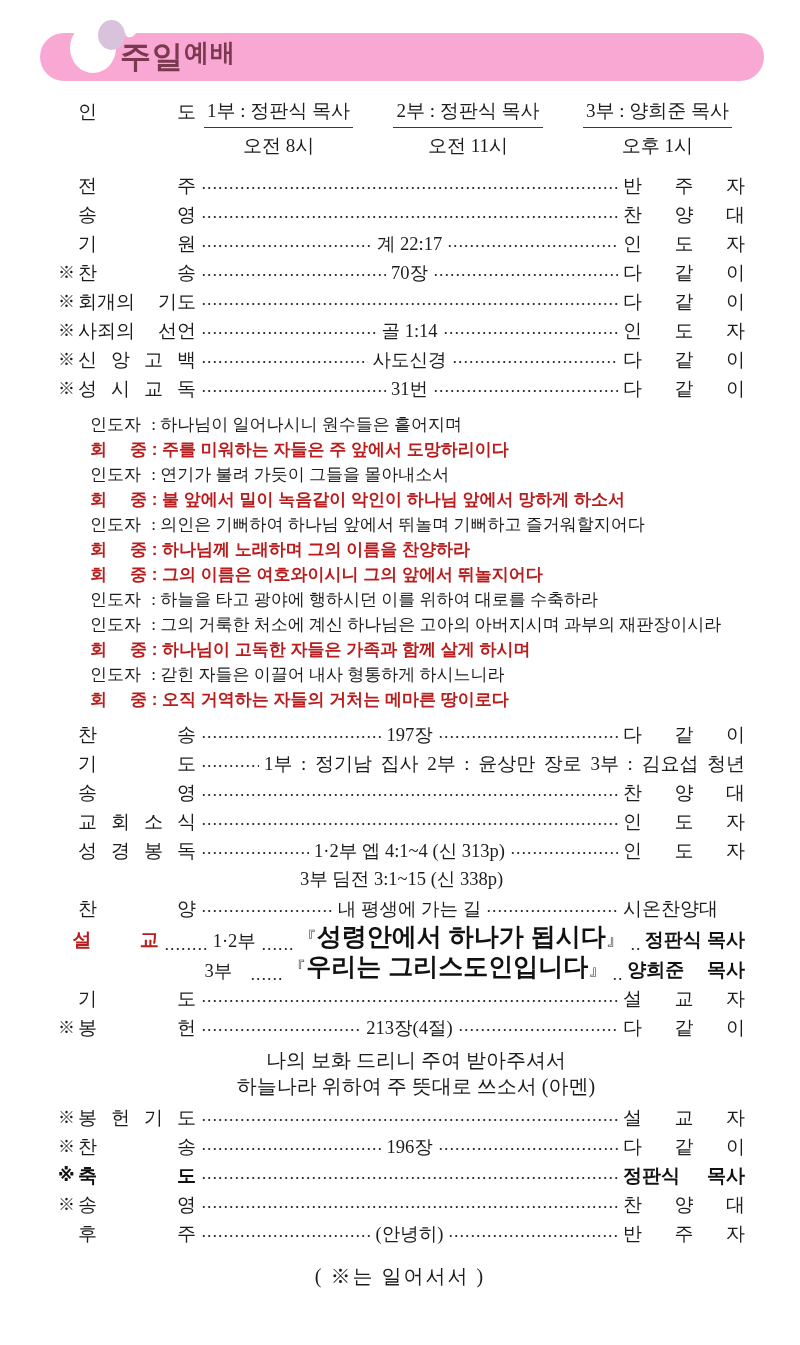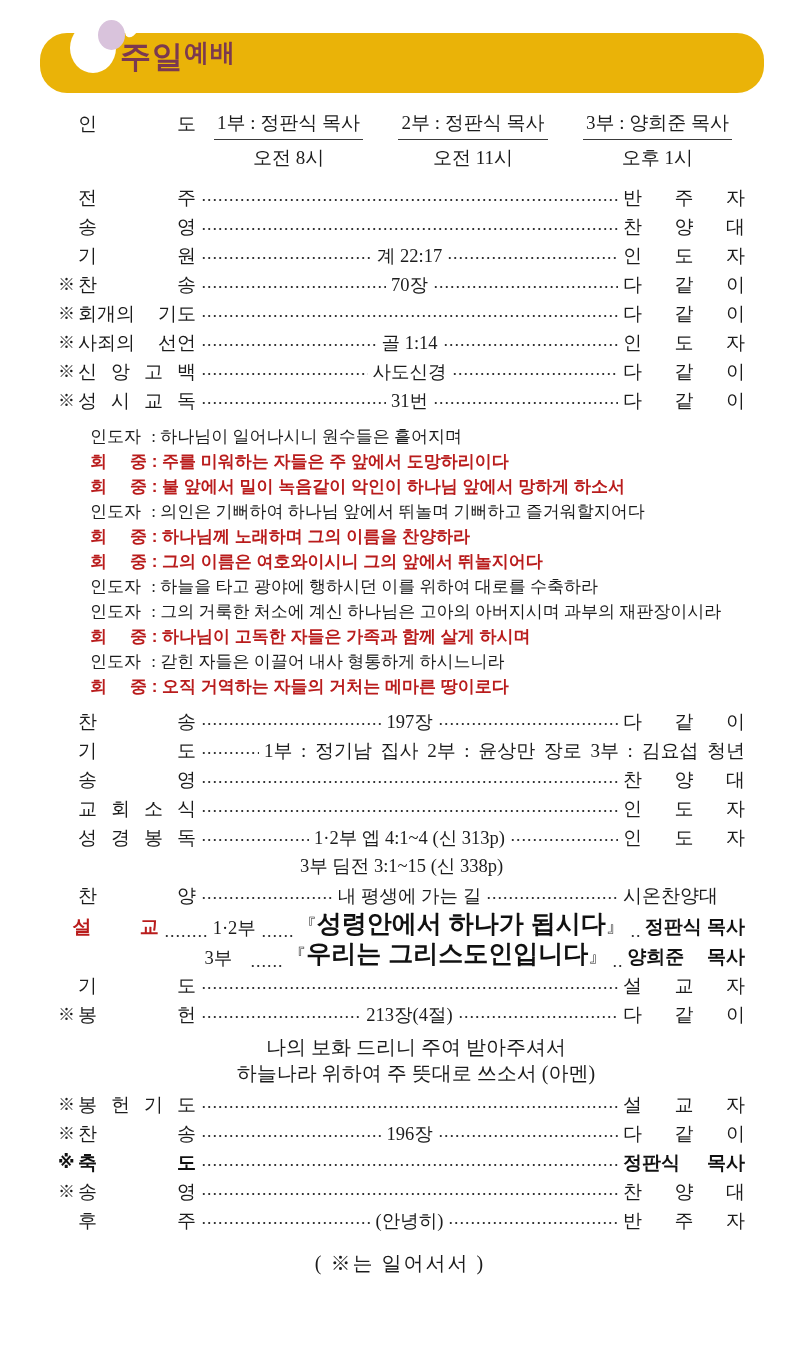--- a/index.html
+++ b/index.html
@@ -1,40 +1,40 @@
 <!DOCTYPE html>
 <html lang="ko"><head>
 <meta charset="utf-8">
 <style>
   html,body{margin:0;padding:0;}
   body{
     width:800px;height:1345px;overflow:hidden;background:#ffffff;
     font-family:"Liberation Serif","DejaVu Serif",serif;color:#1c1c1c;
   }
   
-  .banner{position:relative;margin:33px 36px 0 40px;height:60px;
-    background:#eab308;border-radius:27px;}
+  .banner{position:relative;margin:33px 36px 0 40px;height:48px;
+    background:#f9a8d4;border-radius:27px;}
   .deco-big{position:absolute;left:30px;top:-10px;width:46px;height:50px;
     background:#ffffff;border-radius:50%;}
   .deco-mid{position:absolute;left:58px;top:-13px;width:27px;height:30px;
     background:#d9c3dc;border-radius:50%;}
   .deco-small{position:absolute;left:86px;top:-18px;width:13px;height:23px;
     background:#ffffff;border-radius:50%;transform:rotate(24deg);}
   .banner-title{position:absolute;left:80px;top:3px;
     font-family:"Liberation Sans","DejaVu Sans",sans-serif;font-weight:bold;
     color:#7b3950;letter-spacing:1px;white-space:nowrap;}
   .t-main{font-size:31px;}
   .t-sub{font-size:25px;vertical-align:6px;}
   
   .lead-row{display:flex;margin:17px 50px 0 58px;}
   .lr-star{width:20px;}
   .lr-label{width:118px;text-align:justify;text-align-last:justify;
     font-size:19px;padding-top:1px;}
   .lr-cols{flex:1;display:flex;justify-content:space-between;padding:0 18px 0 8px;}
-  .lr-col{text-align:center;margin-left:10px;}
+  .lr-col{text-align:center;}
   .lr-name{display:inline-block;font-size:19px;border-bottom:1.5px solid #3a3a3a;
     padding:0 3px 3px;white-space:nowrap;}
   .lr-time{font-size:19px;padding-top:5px;}
   
   .order-block{margin:0 55px 0 58px;}
   .ob1{margin-top:12px;} .ob2{margin-top:8px;} .ob3{margin-top:1px;} .ob4{margin-top:4px;}
   .order-row{display:flex;align-items:center;height:29px;font-size:19px;white-space:nowrap;}
   .star{width:20px;font-size:17px;}
   .label{width:118px;text-align:justify;text-align-last:justify;}
   .leader{flex:1 1 0;min-width:10px;height:8px;margin:4px 5px 0 5px;
@@ -170,20 +170,23 @@
   </div>
   </div>
 
 <div class="rr" id="mount-rr">
     <div class="rr-line">
     <span class="rr-speaker">인도자</span><span class="rr-sep"></span><span class="rr-text">하나님이 일어나시니 원수들은 흩어지며</span>
   </div>
     <div class="rr-line bold-line">
     <span class="rr-speaker">회 중</span><span class="rr-sep"></span><span class="rr-text">주를 미워하는 자들은 주 앞에서 도망하리이다</span>
   </div>
+    <div class="rr-line">
+    <span class="rr-speaker">인도자</span><span class="rr-sep"></span><span class="rr-text">연기가 불려 가듯이 그들을 몰아내소서</span>
+  </div>
     <div class="rr-line bold-line">
     <span class="rr-speaker">회 중</span><span class="rr-sep"></span><span class="rr-text">불 앞에서 밀이 녹음같이 악인이 하나님 앞에서 망하게 하소서</span>
   </div>
     <div class="rr-line">
     <span class="rr-speaker">인도자</span><span class="rr-sep"></span><span class="rr-text">의인은 기뻐하여 하나님 앞에서 뛰놀며 기뻐하고 즐거워할지어다</span>
   </div>
     <div class="rr-line bold-line">
     <span class="rr-speaker">회 중</span><span class="rr-sep"></span><span class="rr-text">하나님께 노래하며 그의 이름을 찬양하라</span>
   </div>
     <div class="rr-line bold-line">

